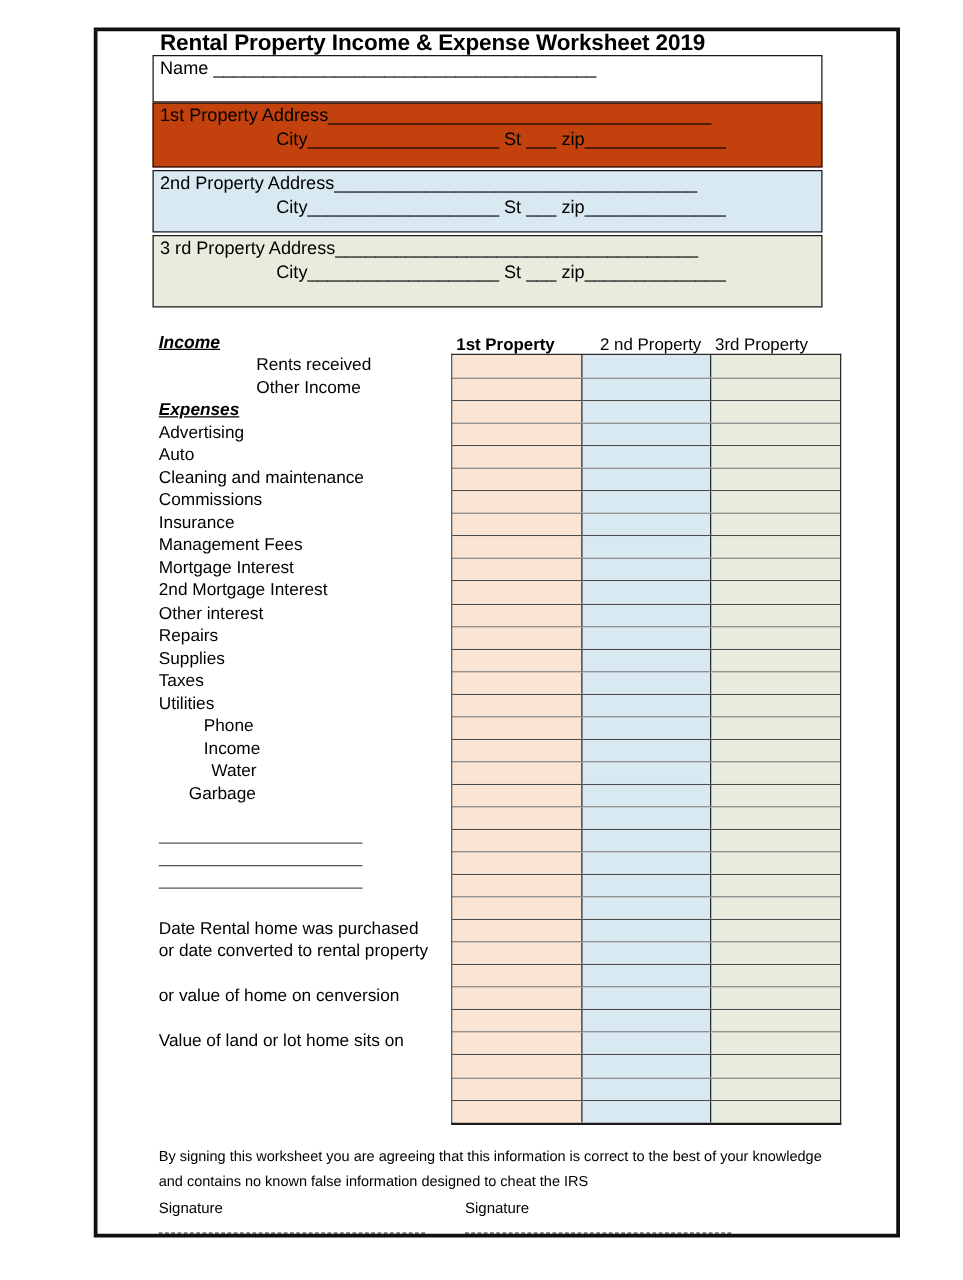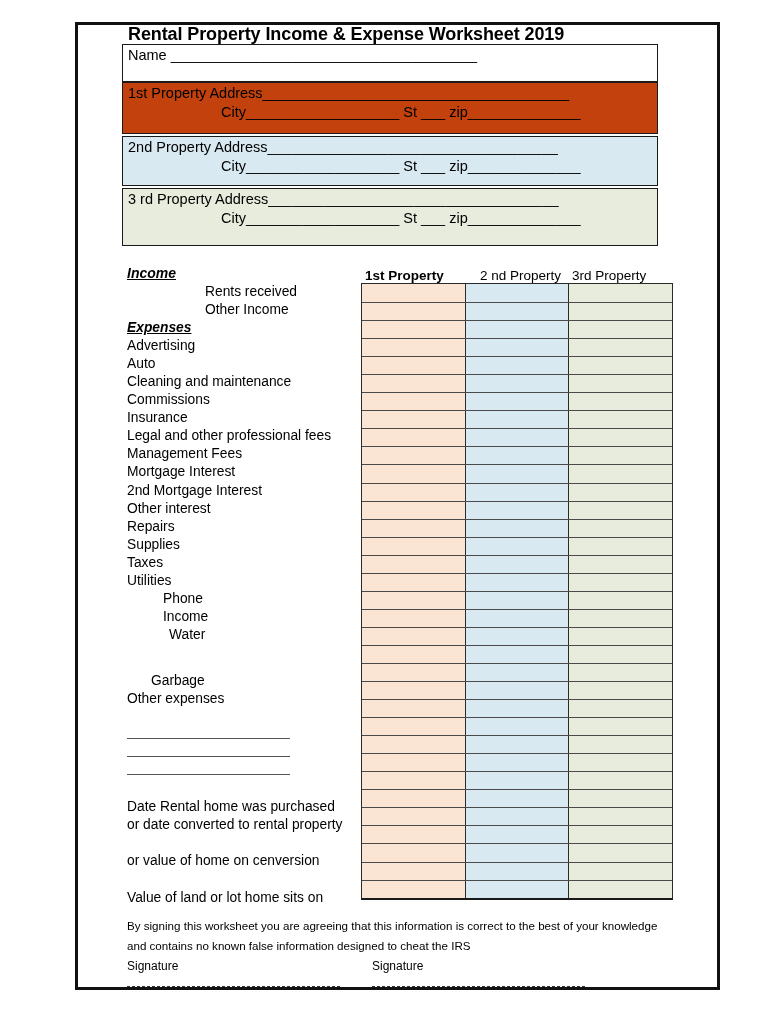--- a/index.html
+++ b/index.html
@@ -121,21 +121,21 @@
   }
   .lrow.section {
     font-weight: bold;
     font-style: italic;
     text-decoration: underline;
     font-size: 13.8px;
   }
   .ind-1 { padding-left: 78px; }
   .ind-2 { padding-left: 36px; }
   .ind-3 { padding-left: 42px; }
-  .ind-4 { padding-left: 24px; margin-top: 28px; }
+  .ind-4 { padding-left: 24px; }
 
   .blank-rule {
     position: relative;
     height: 18.06px;
   }
   .blank-rule::after {
     content: "";
     position: absolute;
     left: 0px;
     top: 12px;
@@ -217,34 +217,32 @@
 
 <div class="label-col" id="label-col">
     <div class="lrow ind-1">Rents received</div>
     <div class="lrow ind-1">Other Income</div>
     <div class="lrow section">Expenses</div>
     <div class="lrow">Advertising</div>
     <div class="lrow">Auto</div>
     <div class="lrow">Cleaning and maintenance</div>
     <div class="lrow">Commissions</div>
     <div class="lrow">Insurance</div>
-    <div class="lrow">Legal and other professional fees</div>
     <div class="lrow">Management Fees</div>
     <div class="lrow">Mortgage Interest</div>
     <div class="lrow">2nd Mortgage Interest</div>
     <div class="lrow">Other interest</div>
     <div class="lrow">Repairs</div>
     <div class="lrow">Supplies</div>
     <div class="lrow">Taxes</div>
     <div class="lrow">Utilities</div>
     <div class="lrow ind-2">Phone</div>
     <div class="lrow ind-2">Income</div>
     <div class="lrow ind-3">Water</div>
     <div class="lrow ind-4">Garbage</div>
-    <div class="lrow">Other expenses</div>
     <div class="lrow"></div>
     <div class="lrow blank-rule"></div>
     <div class="lrow blank-rule"></div>
     <div class="lrow blank-rule"></div>
     <div class="lrow"></div>
     <div class="lrow">Date Rental home was purchased</div>
     <div class="lrow">or date converted to rental property</div>
     <div class="lrow"></div>
     <div class="lrow">or value of home on cenversion</div>
     <div class="lrow"></div>

